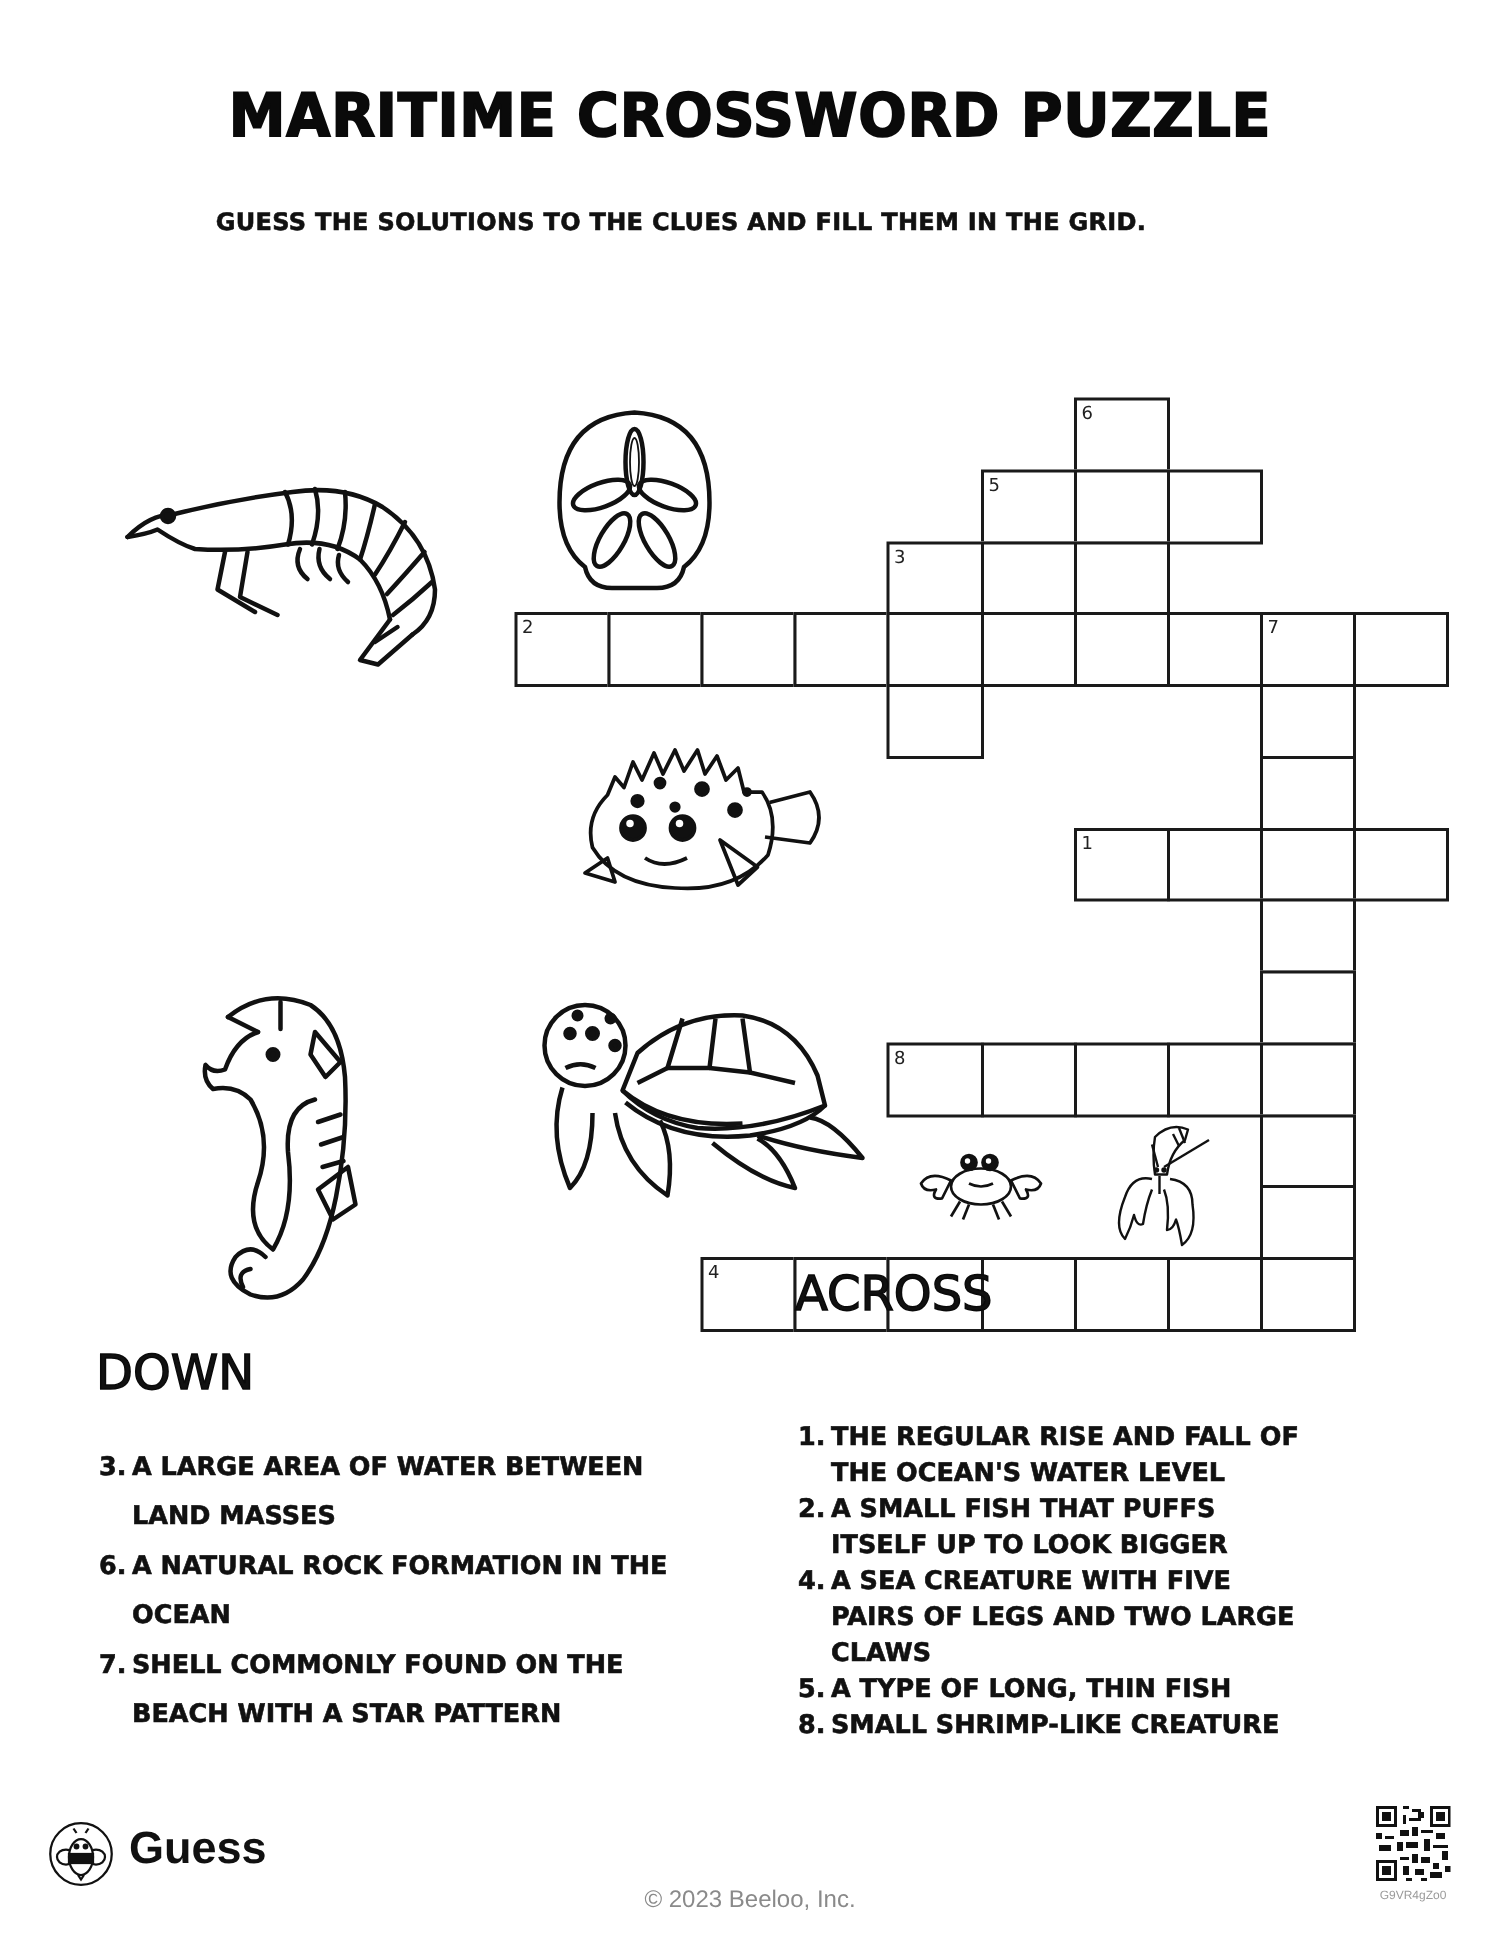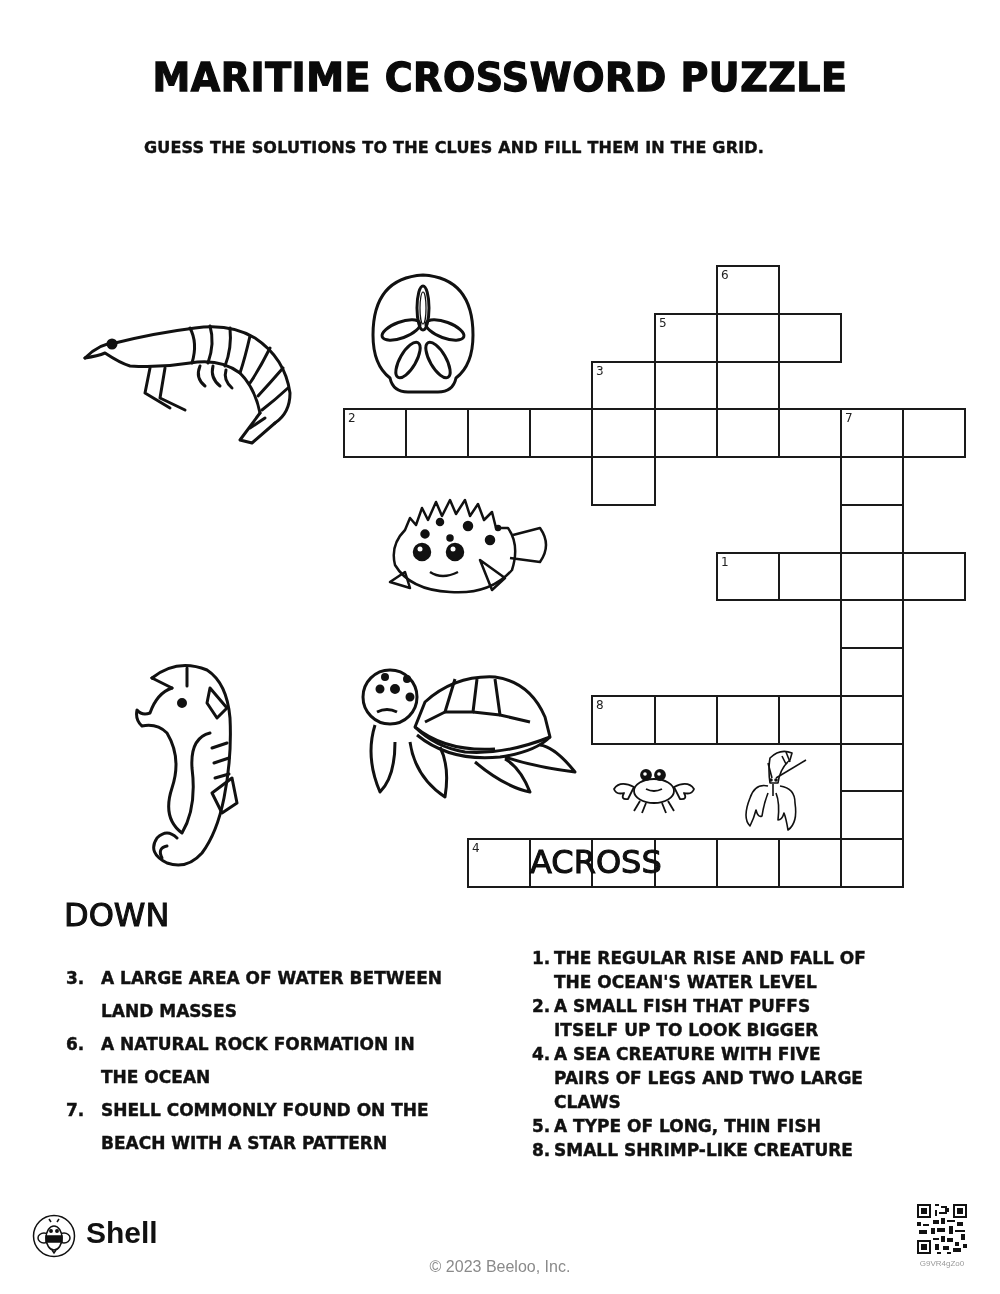--- a/index.html
+++ b/index.html
@@ -18,21 +18,21 @@
   .art { position: absolute; }
   .art svg { width: 100%; height: 100%; overflow: visible; }
 
   .clues-heading { position: absolute; font-weight: 400; font-size: 32px; text-transform: uppercase; -webkit-text-stroke: 1px #0a0a0a; }
   .clue-list { position: absolute; font-weight: bold; text-transform: uppercase; -webkit-text-stroke: 0.4px #111; }
   .down-list { left: 66px; top: 962px; width: 380px; font-size: 17px; line-height: 33px; }
   .across-list { left: 532px; top: 946px; width: 340px; font-size: 17px; line-height: 24px; }
   .clue { display: flex; }
   .clue .n { flex: 0 0 auto; width: 22px; }
   .clue .t { flex: 1 1 auto; }
-  .down-list .clue .t { padding-left: 0; margin-left: 13px; }
+  .down-list .clue .t { padding-left: 0; }
 
   .footer-logo { position: absolute; left: 32px; top: 1214px; width: 44px; height: 44px; }
   .footer-brand { position: absolute; left: 86px; top: 1216px; font-size: 30px; font-weight: bold; font-family: "Liberation Sans", sans-serif; color: #111; }
   .copyright { position: absolute; left: 0; width: 1000px; top: 1258px; text-align: center; font-size: 16px; color: #8a8a8a; font-family: "Liberation Sans", sans-serif; }
   .qr { position: absolute; left: 917px; top: 1204px; width: 50px; height: 50px; }
   .qr-code-text { position: absolute; left: 910px; top: 1259px; width: 64px; text-align: center; font-size: 8px; color: #9a9a9a; font-family: "Liberation Sans", sans-serif; }
 </style>
 </head>
 <body>
 
@@ -270,21 +270,21 @@
       <ellipse cx="32" cy="24" rx="6" ry="5"></ellipse>
     <ellipse cx="22" cy="24" rx="8" ry="12" fill="#fff"></ellipse>
     <rect x="14" y="22" width="16" height="6" fill="#111"></rect>
     <circle cx="19" cy="17" r="1.2" fill="#111"></circle>
       <circle cx="25" cy="17" r="1.2" fill="#111"></circle>
     <path d="M19 8 L17 5"></path>
       <path d="M25 8 L27 5"></path>
     <path d="M20 36 L22 39 L24 36"></path>
   </svg>
 </div>
-<div class="footer-brand">Shell</div>
+<div class="footer-brand">Guess</div>
 <div class="copyright">© 2023 Beeloo, Inc.</div>
 
 <div class="qr">
   <svg viewBox="0 0 25 25" shape-rendering="crispEdges">
     <rect x="0" y="0" width="7" height="7" fill="#111"></rect>
       <rect x="1" y="1" width="5" height="5" fill="#fff"></rect>
       <rect x="2" y="2" width="3" height="3" fill="#111"></rect>
     <rect x="18" y="0" width="7" height="7" fill="#111"></rect>
       <rect x="19" y="1" width="5" height="5" fill="#fff"></rect>
       <rect x="20" y="2" width="3" height="3" fill="#111"></rect>

